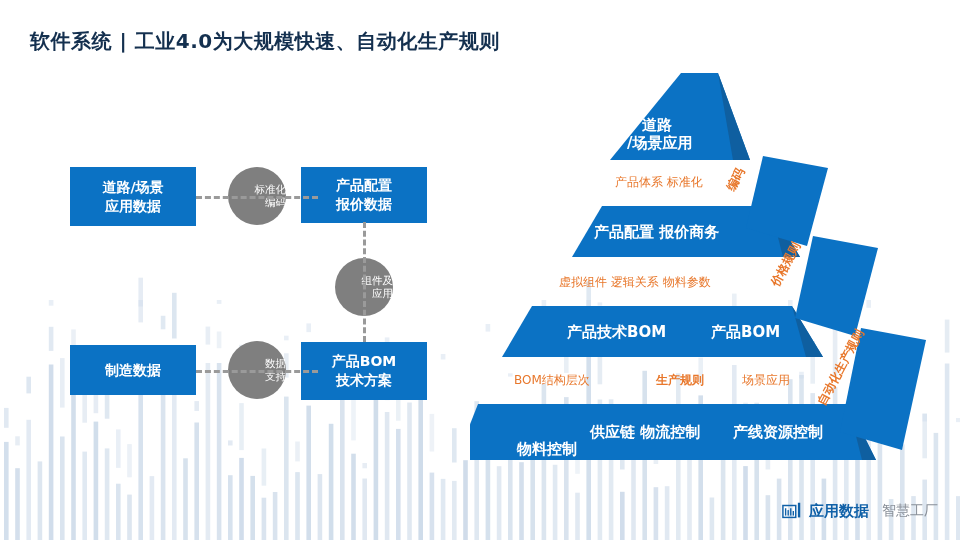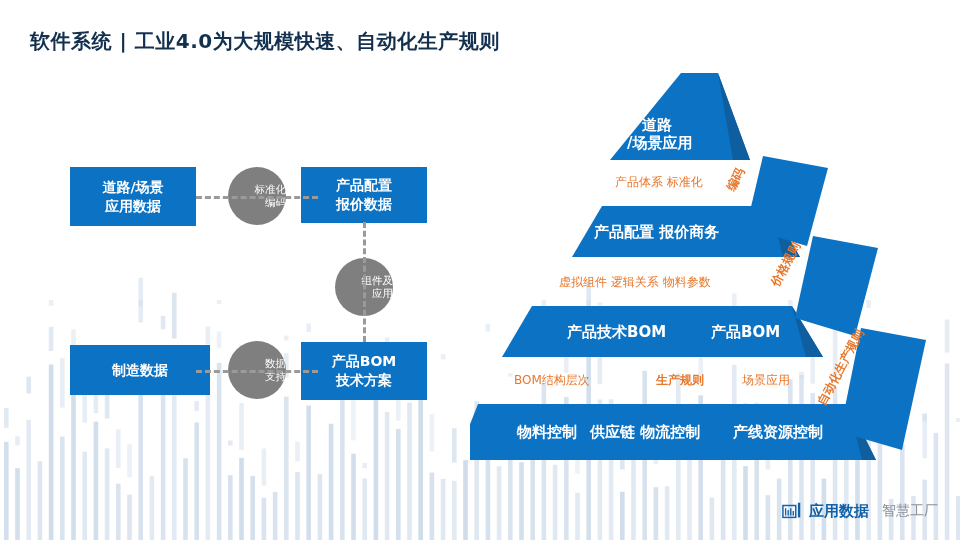--- a/index.html
+++ b/index.html
@@ -258,21 +258,21 @@
       </div>
     </div>
 
     <div class="fbox" style="left:301px;top:167px;width:126px;height:56px;">
       <div>
         <span>产品配置</span>
         <span>报价数据</span>
       </div>
     </div>
 
-    <div class="fbox" style="left:70px;top:345px;width:140px;height:50px;">
+    <div class="fbox" style="left:70px;top:345px;width:126px;height:50px;">
       <div>
         <span>制造数据</span>
       </div>
     </div>
 
     <div class="fbox" style="left:301px;top:342px;width:126px;height:58px;">
       <div>
         <span>产品BOM</span>
         <span>技术方案</span>
       </div>
@@ -315,21 +315,21 @@
     </svg>
 
     <div class="tier-label" style="left:172px;top:56px;">道路</div>
     <div class="tier-label" style="left:157px;top:74px;">/场景应用</div>
 
     <div class="tier-label" style="left:124px;top:163px;">产品配置  报价商务</div>
 
     <div class="tier-label" style="left:97px;top:263px;">产品技术BOM</div>
     <div class="tier-label" style="left:241px;top:263px;">产品BOM</div>
 
-    <div class="tier-label" style="left:22px;top:363px;padding-left:25px;">物料控制</div>
+    <div class="tier-label" style="left:22px;top:380px;padding-left:25px;">物料控制</div>
     <div class="tier-label" style="left:120px;top:363px;">供应链  物流控制</div>
     <div class="tier-label" style="left:263px;top:363px;">产线资源控制</div>
 
     <div class="note-label" style="left:145px;top:114px;">产品体系  标准化</div>
     <div class="note-label" style="left:89px;top:214px;">虚拟组件 逻辑关系 物料参数</div>
     <div class="note-label" style="left:44px;top:312px;">BOM结构层次</div>
     <div class="note-label" style="left:186px;top:312px;font-weight:bold;">生产规则</div>
     <div class="note-label" style="left:272px;top:312px;">场景应用</div>
 
     <div class="side-label" style="left:254px;top:111px;transform:rotate(-62deg);">编码</div>

